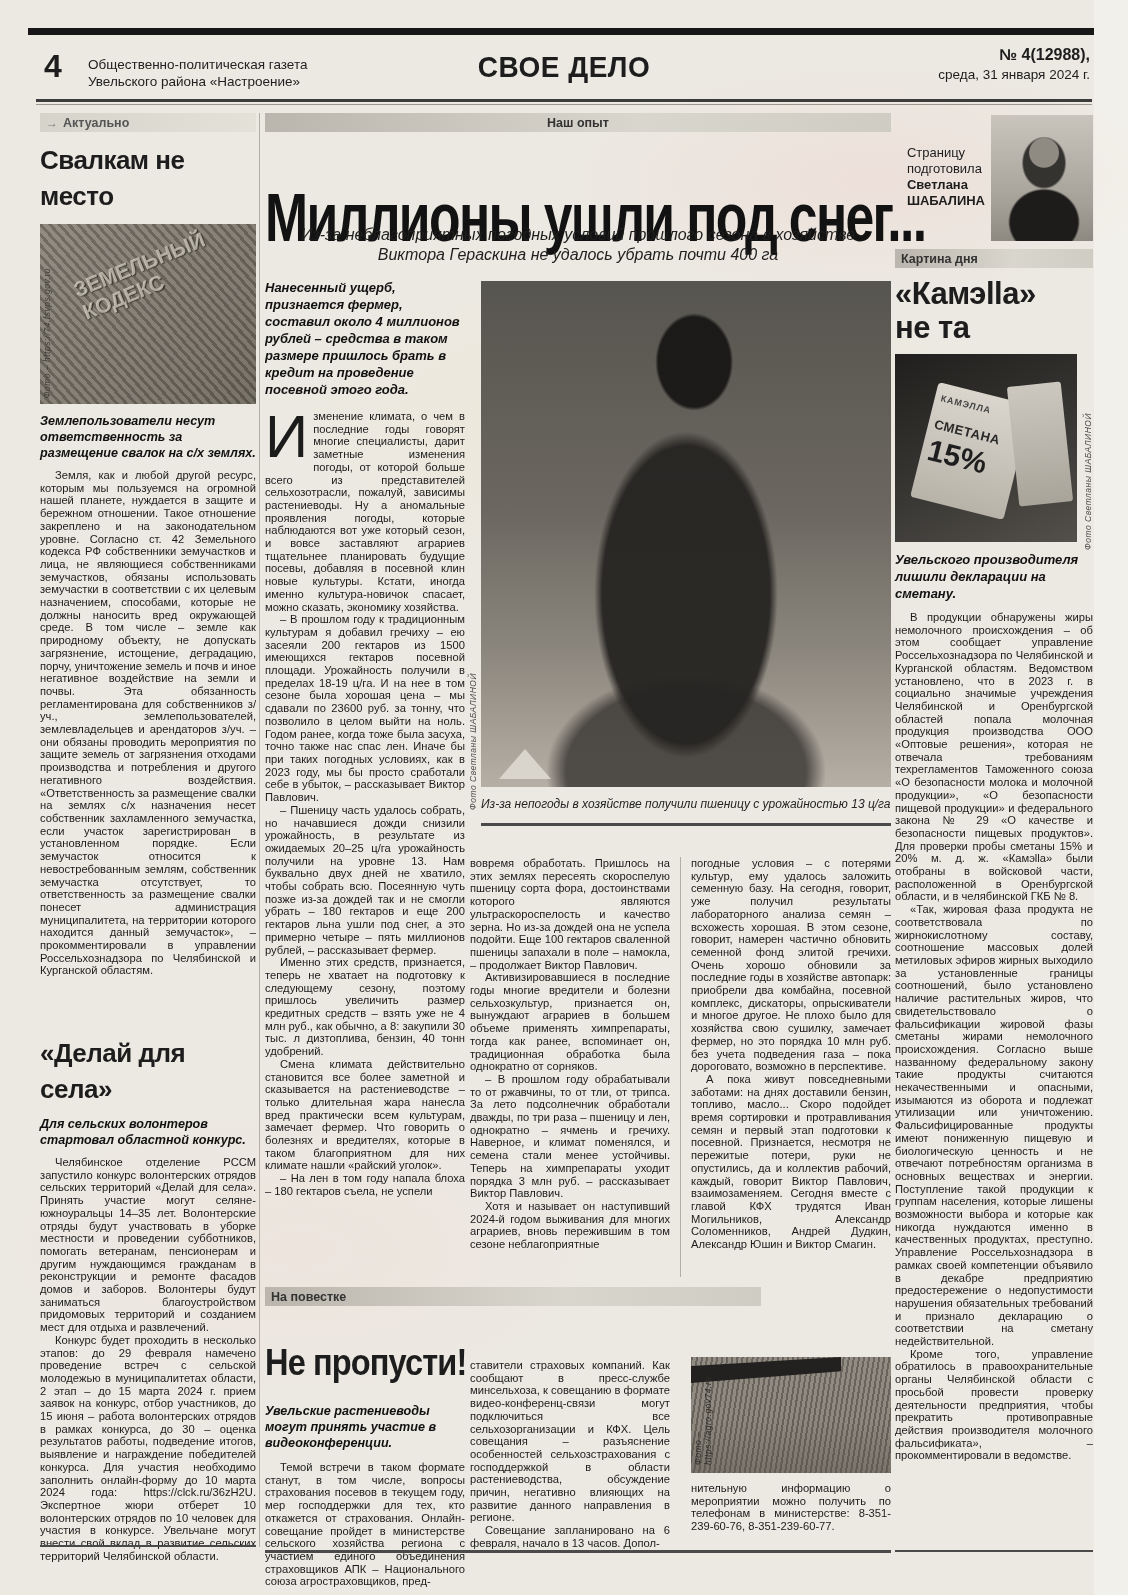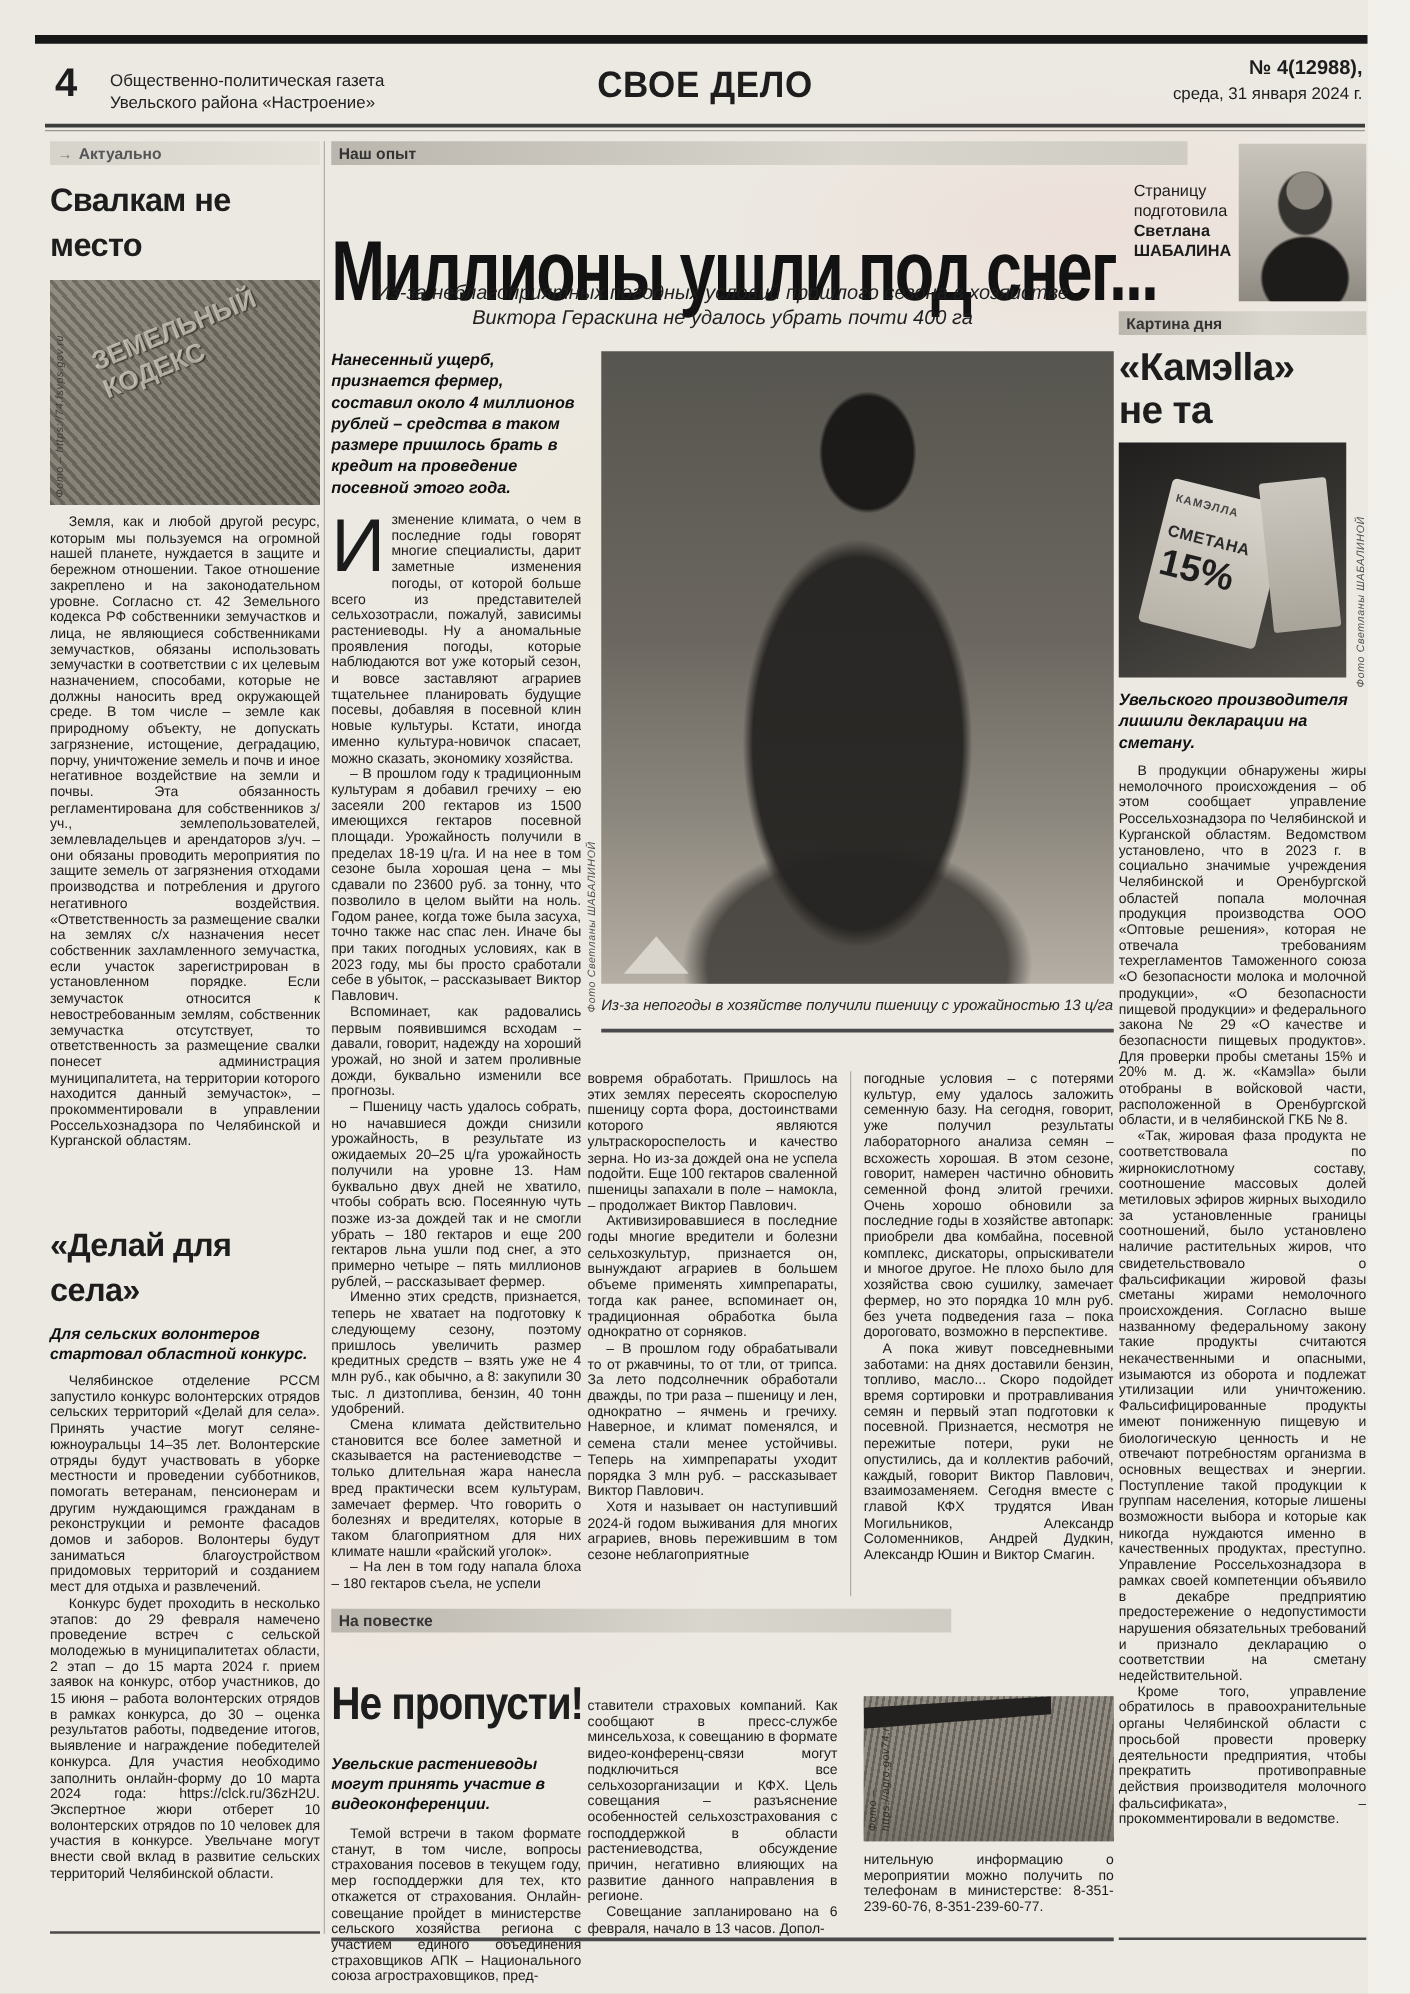--- a/index.html
+++ b/index.html
@@ -152,47 +152,47 @@
   <aside class="col-left">
     <div class="tagbar light">
       <span class="tag-arrow">→</span>
       <span>Актуально</span>
     </div>
     <h2 class="hl-md">Свалкам не место</h2>
     <figure class="photo photo-book" style="margin:10px 0 0">
       <div class="book-title">ЗЕМЕЛЬНЫЙ КОДЕКС</div>
       <div class="credit-v">Фото – https://74.fsvps.gov.ru</div>
     </figure>
+    <p class="lede">Землепользователи несут ответственность за размещение свалок на с/х землях.</p>
     <div class="bodytext left-body1">
         <p class="para">Земля, как и любой другой ресурс, которым мы пользуемся на огромной нашей планете, нуждается в защите и бережном отношении. Такое отношение закреплено и на законодательном уровне. Согласно ст. 42 Земельного кодекса РФ собственники земучастков и лица, не являющиеся собственниками земучастков, обязаны использовать земучастки в соответствии с их целевым назначением, способами, которые не должны наносить вред окружающей среде. В том числе – земле как природному объекту, не допускать загрязнение, истощение, деградацию, порчу, уничтожение земель и почв и иное негативное воздействие на земли и почвы. Эта обязанность регламентирована для собственников з/уч., землепользователей, землевладельцев и арендаторов з/уч. – они обязаны проводить мероприятия по защите земель от загрязнения отходами производства и потребления и другого негативного воздействия. «Ответственность за размещение свалки на землях с/х назначения несет собственник захламленного земучастка, если участок зарегистрирован в установленном порядке. Если земучасток относится к невостребованным землям, собственник земучастка отсутствует, то ответственность за размещение свалки понесет администрация муниципалитета, на территории которого находится данный земучасток», – прокомментировали в управлении Россельхознадзора по Челябинской и Курганской областям.</p>
       </div>
     <h2 class="hl-md">«Делай для села»</h2>
     <p class="lede">Для сельских волонтеров стартовал областной конкурс.</p>
     <div class="bodytext left-body2">
         <p class="para">Челябинское отделение РССМ запустило конкурс волонтерских отрядов сельских территорий «Делай для села». Принять участие могут селяне-южноуральцы 14–35 лет. Волонтерские отряды будут участвовать в уборке местности и проведении субботников, помогать ветеранам, пенсионерам и другим нуждающимся гражданам в реконструкции и ремонте фасадов домов и заборов. Волонтеры будут заниматься благоустройством придомовых территорий и созданием мест для отдыха и развлечений.</p>
         <p class="para">Конкурс будет проходить в несколько этапов: до 29 февраля намечено проведение встреч с сельской молодежью в муниципалитетах области, 2 этап – до 15 марта 2024 г. прием заявок на конкурс, отбор участников, до 15 июня – работа волонтерских отрядов в рамках конкурса, до 30 – оценка результатов работы, подведение итогов, выявление и награждение победителей конкурса. Для участия необходимо заполнить онлайн-форму до 10 марта 2024 года: https://clck.ru/36zH2U. Экспертное жюри отберет 10 волонтерских отрядов по 10 человек для участия в конкурсе. Увельчане могут внести свой вклад в развитие сельских территорий Челябинской области.</p>
       </div>
   </aside>
   <div class="hrule rule-left-bottom"></div>
   <div class="vrule" style="left:259px; top:113px; height:1434px;"></div>
 
   <section class="center">
-    <div class="tagbar" style="position:absolute; left:0; top:0; width:685px;">
+    <div class="tagbar" style="position:absolute; left:0; top:0; width:626px;justify-content:center;">
       <span>Наш опыт</span>
     </div>
     <h1 class="hl-main">Миллионы ушли под снег...</h1>
     <div class="subtitle">Из-за неблагоприятных погодных условий прошлого сезона в хозяйстве Виктора Гераскина не удалось убрать почти 400 га</div>
 
     <div class="mcol1">
       <p class="lede" style="margin-top:0; font-size:13px; line-height:17px;">Нанесенный ущерб, признается фермер, составил около 4 миллионов рублей – средства в таком размере пришлось брать в кредит на проведение посевной этого года.</p>
       <div class="bodytext">
         <p class="para intro"><span class="dropcap">И</span><span>зменение климата, о чем в последние годы говорят многие специалисты, дарит заметные изменения погоды, от которой больше всего из представителей сельхозотрасли, пожалуй, зависимы растениеводы. Ну а аномальные проявления погоды, которые наблюдаются вот уже который сезон, и вовсе заставляют аграриев тщательнее планировать будущие посевы, добавляя в посевной клин новые культуры. Кстати, иногда именно культура-новичок спасает, можно сказать, экономику хозяйства.</span></p>
         <div>
             <p class="para">– В прошлом году к традиционным культурам я добавил гречиху – ею засеяли 200 гектаров из 1500 имеющихся гектаров посевной площади. Урожайность получили в пределах 18-19 ц/га. И на нее в том сезоне была хорошая цена – мы сдавали по 23600 руб. за тонну, что позволило в целом выйти на ноль. Годом ранее, когда тоже была засуха, точно также нас спас лен. Иначе бы при таких погодных условиях, как в 2023 году, мы бы просто сработали себе в убыток, – рассказывает Виктор Павлович.</p>
-            <p class="para">Вспоминает, как радовались первым появившимся всходам – давали, говорит, надежду на хороший урожай, но зной и затем проливные дожди, буквально изменили все прогнозы.</p>
             <p class="para">– Пшеницу часть удалось собрать, но начавшиеся дожди снизили урожайность, в результате из ожидаемых 20–25 ц/га урожайность получили на уровне 13. Нам буквально двух дней не хватило, чтобы собрать всю. Посеянную чуть позже из-за дождей так и не смогли убрать – 180 гектаров и еще 200 гектаров льна ушли под снег, а это примерно четыре – пять миллионов рублей, – рассказывает фермер.</p>
             <p class="para">Именно этих средств, признается, теперь не хватает на подготовку к следующему сезону, поэтому пришлось увеличить размер кредитных средств – взять уже не 4 млн руб., как обычно, а 8: закупили 30 тыс. л дизтоплива, бензин, 40 тонн удобрений.</p>
             <p class="para">Смена климата действительно становится все более заметной и сказывается на растениеводстве – только длительная жара нанесла вред практически всем культурам, замечает фермер. Что говорить о болезнях и вредителях, которые в таком благоприятном для них климате нашли «райский уголок».</p>
             <p class="para">– На лен в том году напала блоха – 180 гектаров съела, не успели</p>
           </div>
       </div>
     </div>
 
     <figure class="photo photo-farmer" style="margin:0"></figure>
     <div class="credit-v credit-farmer" style="position:absolute; left:203px; bottom:auto; top:560px;">Фото Светланы ШАБАЛИНОЙ</div>

